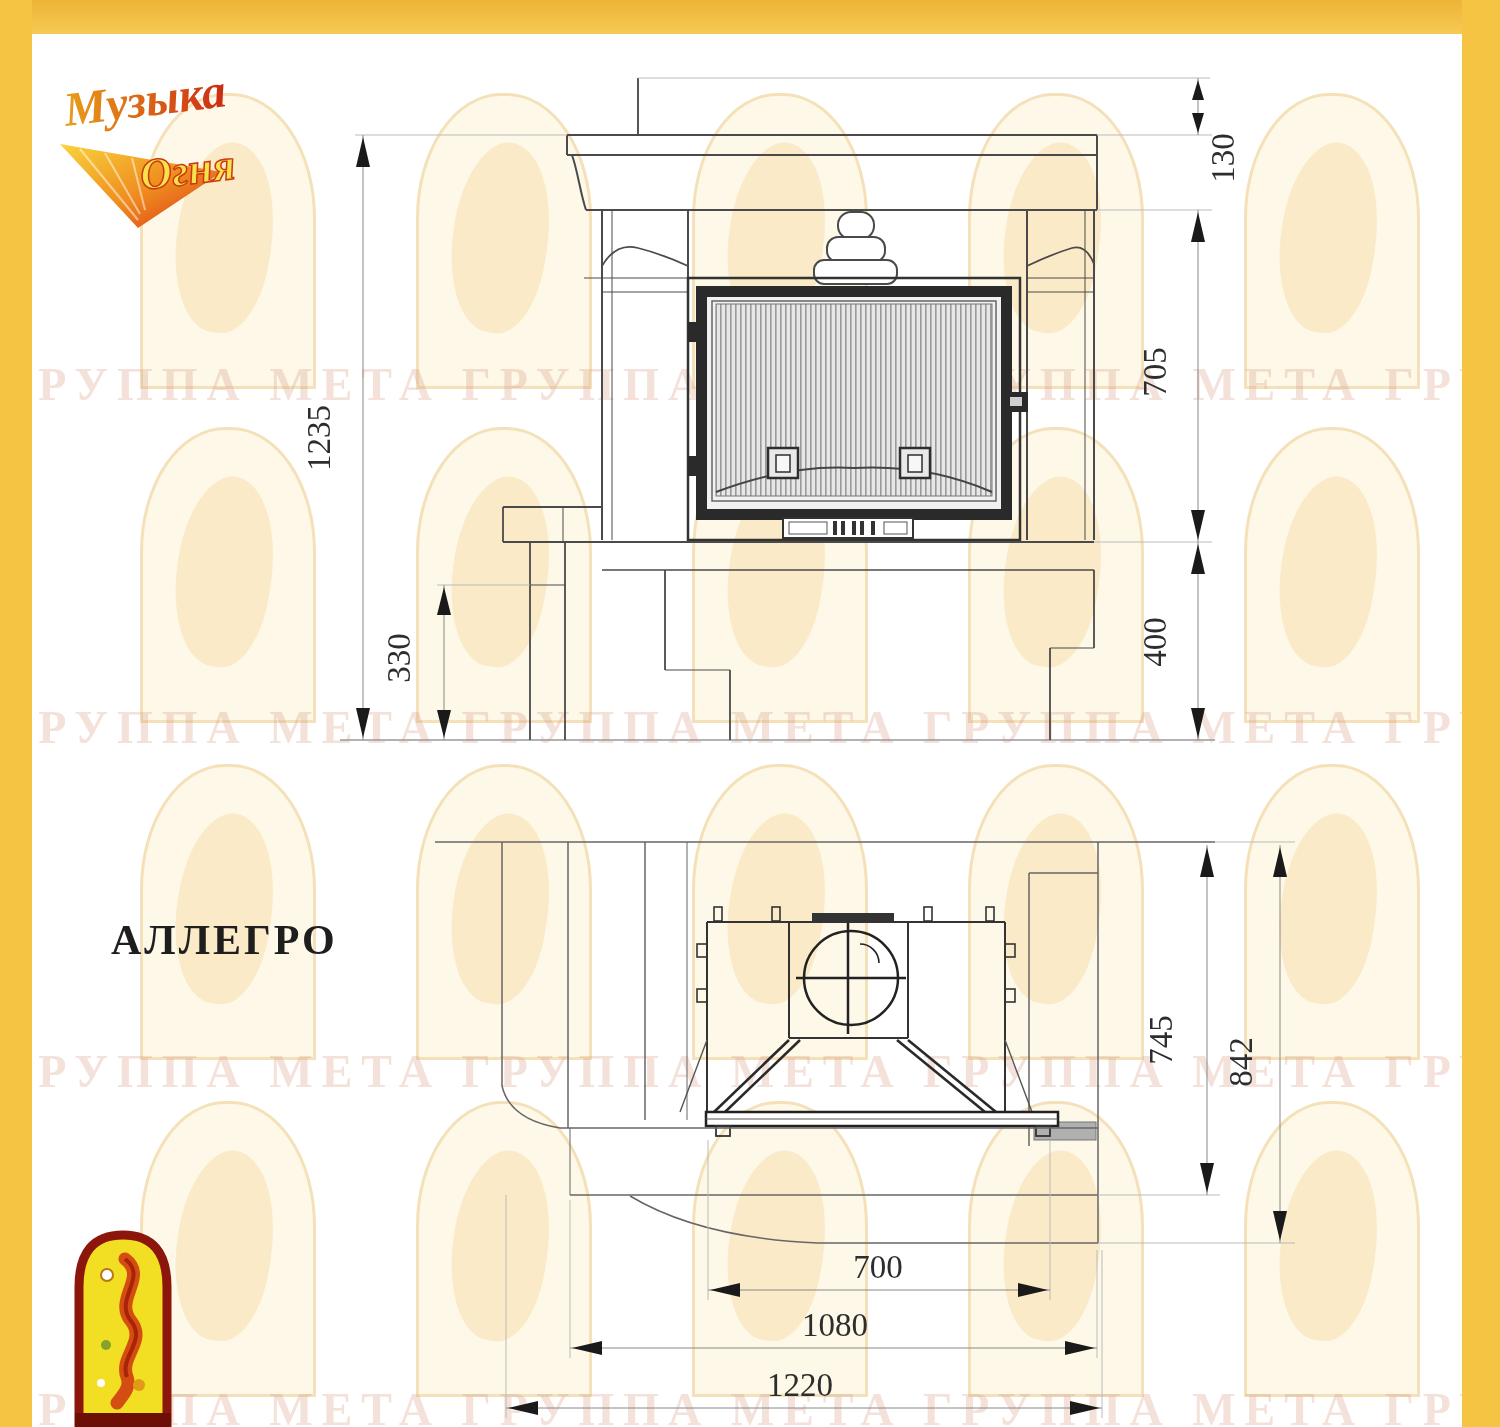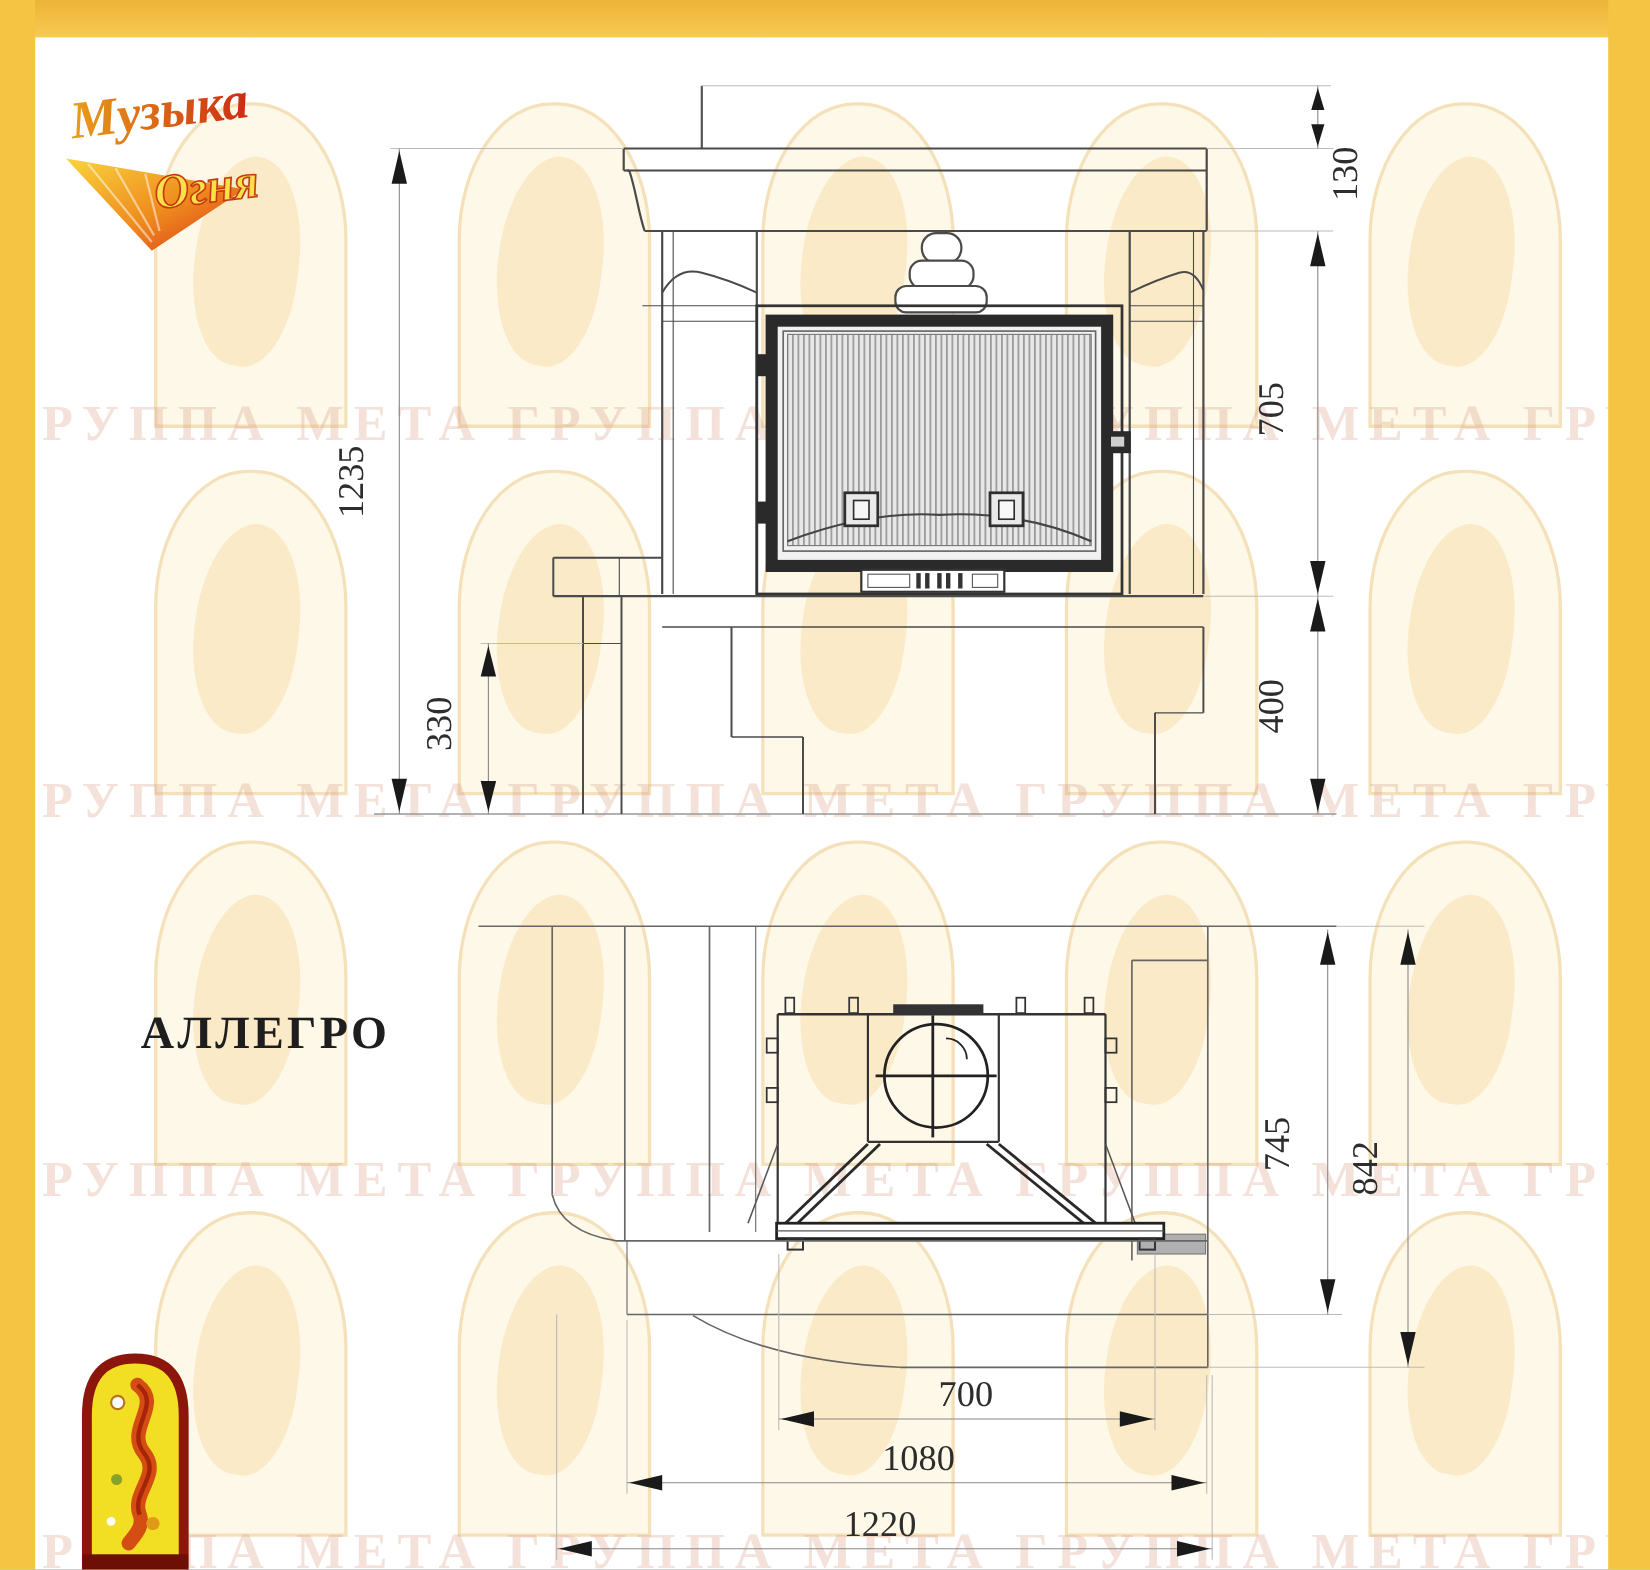--- a/index.html
+++ b/index.html
@@ -16,21 +16,21 @@
            border:3px solid rgba(236,206,150,0.55);
            background:rgba(252,244,215,0.6);
            border-radius:85px 85px 0 0 / 125px 125px 0 0;}
   .wm-arch:after{content:'';position:absolute;left:20%;top:16%;width:56%;height:66%;
            border-radius:48% 52% 42% 50%;background:rgba(243,196,120,0.28);transform:rotate(8deg);}
   .wm-band{position:absolute;left:0;width:1500px;white-space:nowrap;overflow:hidden;
            font-family:"Liberation Serif",serif;font-weight:bold;font-size:46px;
            letter-spacing:9px;color:rgba(214,156,134,0.30);}
   
   .drawing{position:absolute;left:0;top:0;z-index:10;}
-  .model-title{position:absolute;left:128px;top:916px;z-index:20;
+  .model-title{position:absolute;left:111px;top:916px;z-index:20;
            font-family:"Liberation Serif",serif;font-weight:bold;font-size:42px;
            letter-spacing:3px;color:#1e1e1e;}
   .logo-box{position:absolute;left:50px;top:52px;z-index:20;}
   .emblem-box{position:absolute;left:73px;top:1225px;z-index:20;}
   .dim-text{font-family:"Liberation Serif",serif;font-size:33px;fill:#2d2d2d;}
 </style>
 </head>
 <body>
 
 <div class="page">

